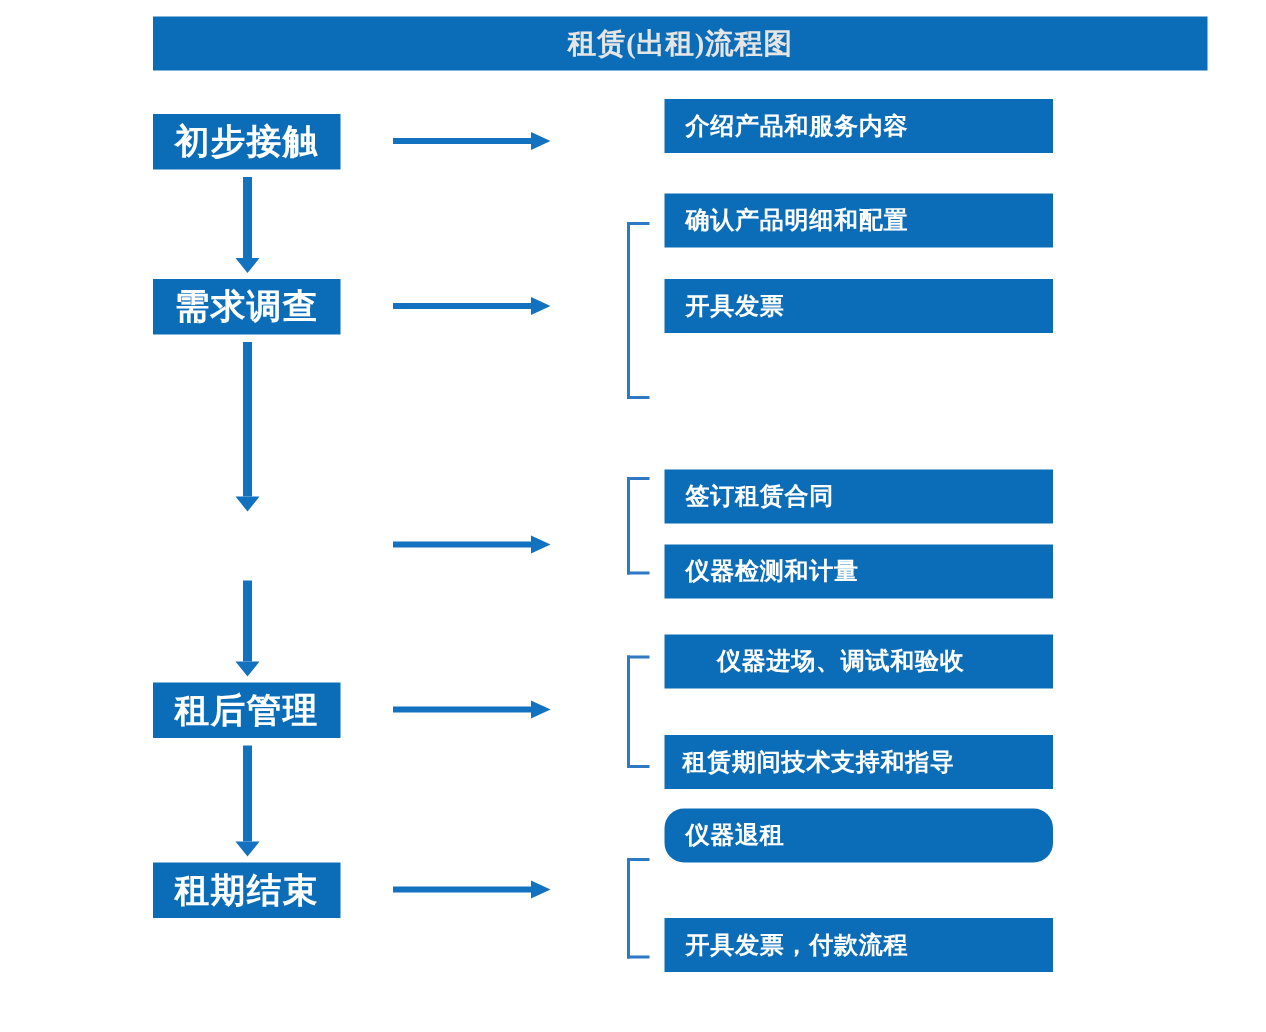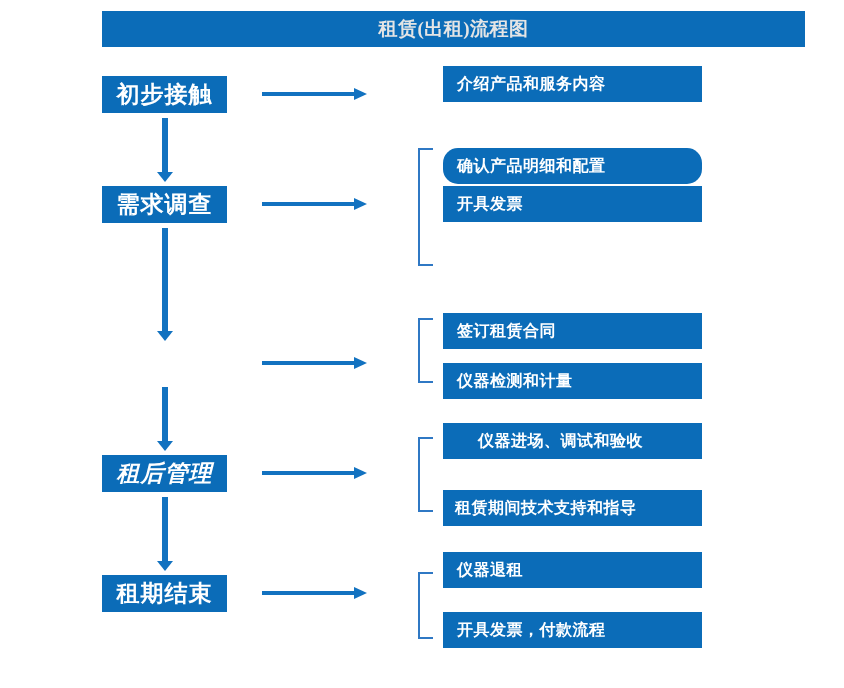--- a/index.html
+++ b/index.html
@@ -135,21 +135,21 @@
 
 <div id="canvas">
 
   <div class="title-bar">租赁(出租)流程图</div>
 
   <div class="stage-box" style="top:76px;">初步接触</div>
 
   <div class="stage-box" style="top:186px;">需求调查</div>
 
 
-  <div class="stage-box" style="top:455px;font-style:italic;">租后管理</div>
+  <div class="stage-box" style="top:455px;">租后管理</div>
 
   <div class="stage-box" style="top:575px;">租期结束</div>
 
   <div class="v-arrow" style="top:118px; height:64px;">
     <div class="stem" style="height:54px;"></div>
     <div class="head" style="top:54px;"></div>
   </div>
 
   <div class="v-arrow" style="top:228px; height:113px;">
     <div class="stem" style="height:103px;"></div>
@@ -187,30 +187,30 @@
       <div class="head"></div>
   </div>
 
   <div class="bracket" style="top:148px; height:118px;"></div>
   <div class="bracket" style="top:318px; height:65px;"></div>
   <div class="bracket" style="top:437px; height:75px;"></div>
   <div class="bracket" style="top:572px; height:67px;"></div>
 
   <div class="detail-box" style="top:66px;">介绍产品和服务内容</div>
 
-  <div class="detail-box" style="top:148px;border-radius:15px;">确认产品明细和配置</div>
+  <div class="detail-box" style="top:129px;">确认产品明细和配置</div>
 
   <div class="detail-box" style="top:186px;">开具发票</div>
 
 
   <div class="detail-box" style="top:313px;">签订租赁合同</div>
 
   <div class="detail-box" style="top:363px;">仪器检测和计量</div>
 
   <div class="detail-box" style="top:423px;padding-left:35px;">仪器进场、调试和验收</div>
 
   <div class="detail-box" style="top:490px;padding-left:12px;">租赁期间技术支持和指导</div>
 
-  <div class="detail-box" style="top:552px;">仪器退租</div>
+  <div class="detail-box" style="top:539px;border-radius:13px;">仪器退租</div>
 
   <div class="detail-box" style="top:612px;">开具发票，付款流程</div>
 
 </div>
 
 </body></html>

